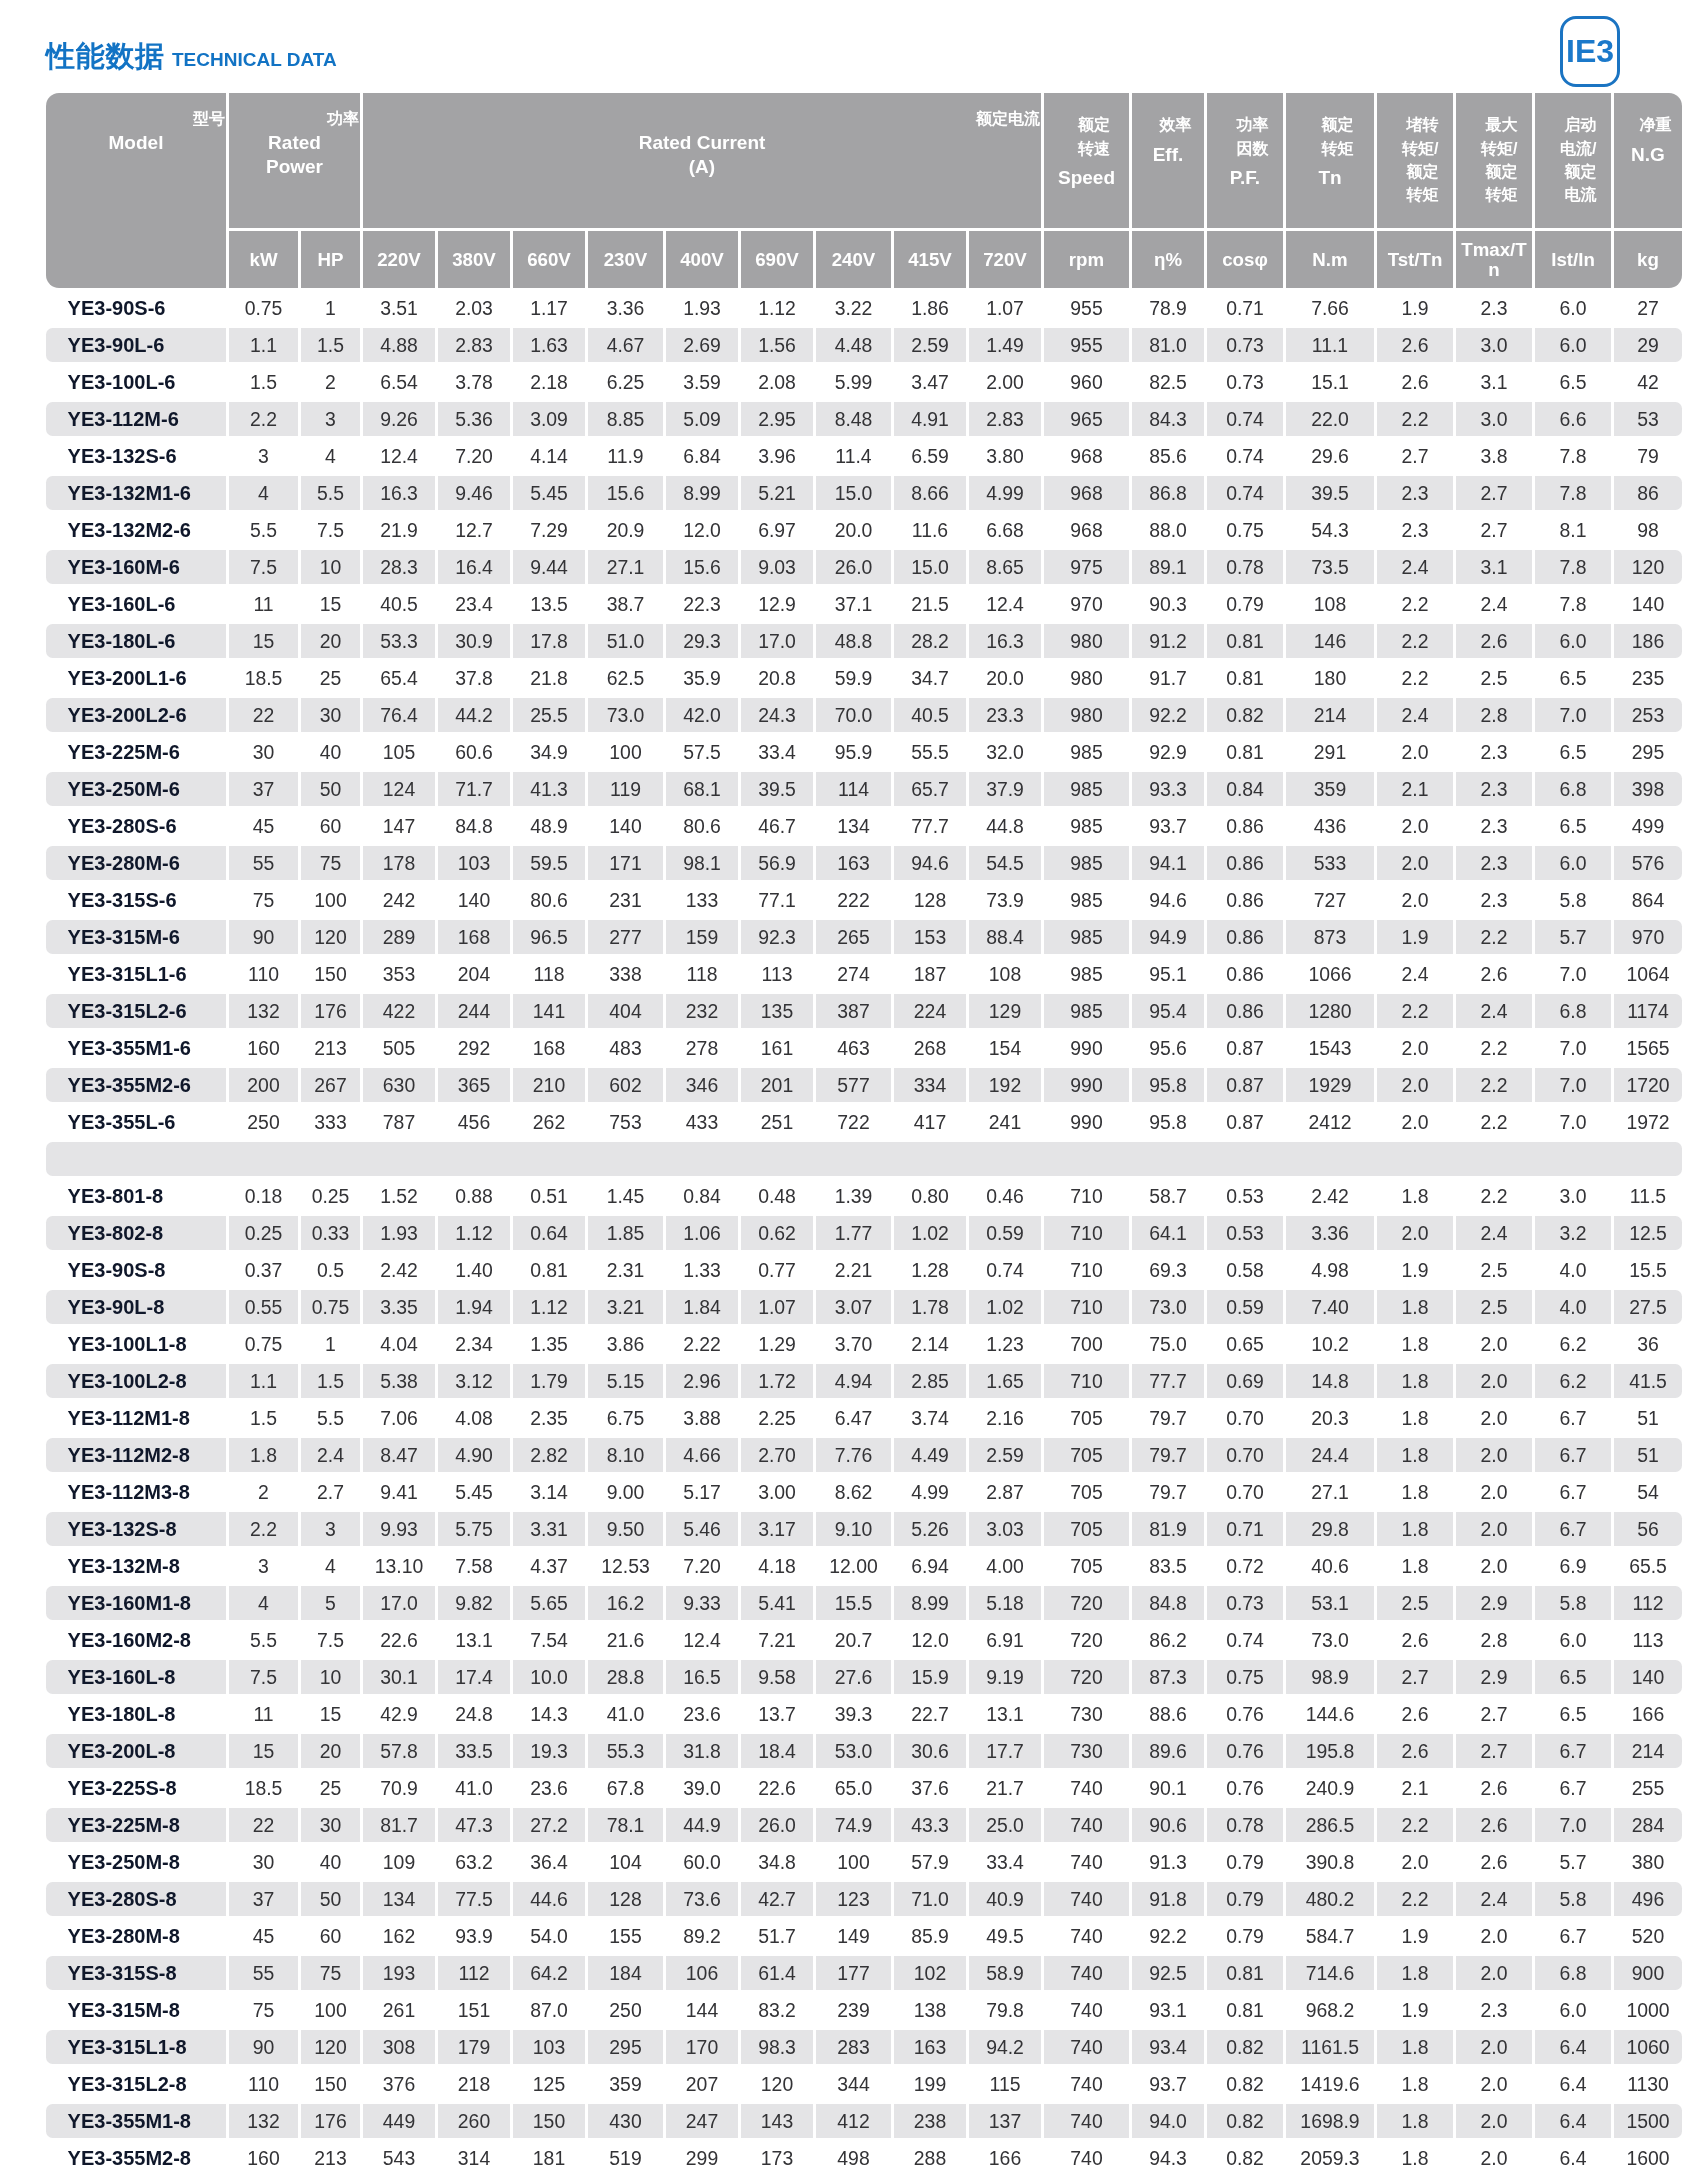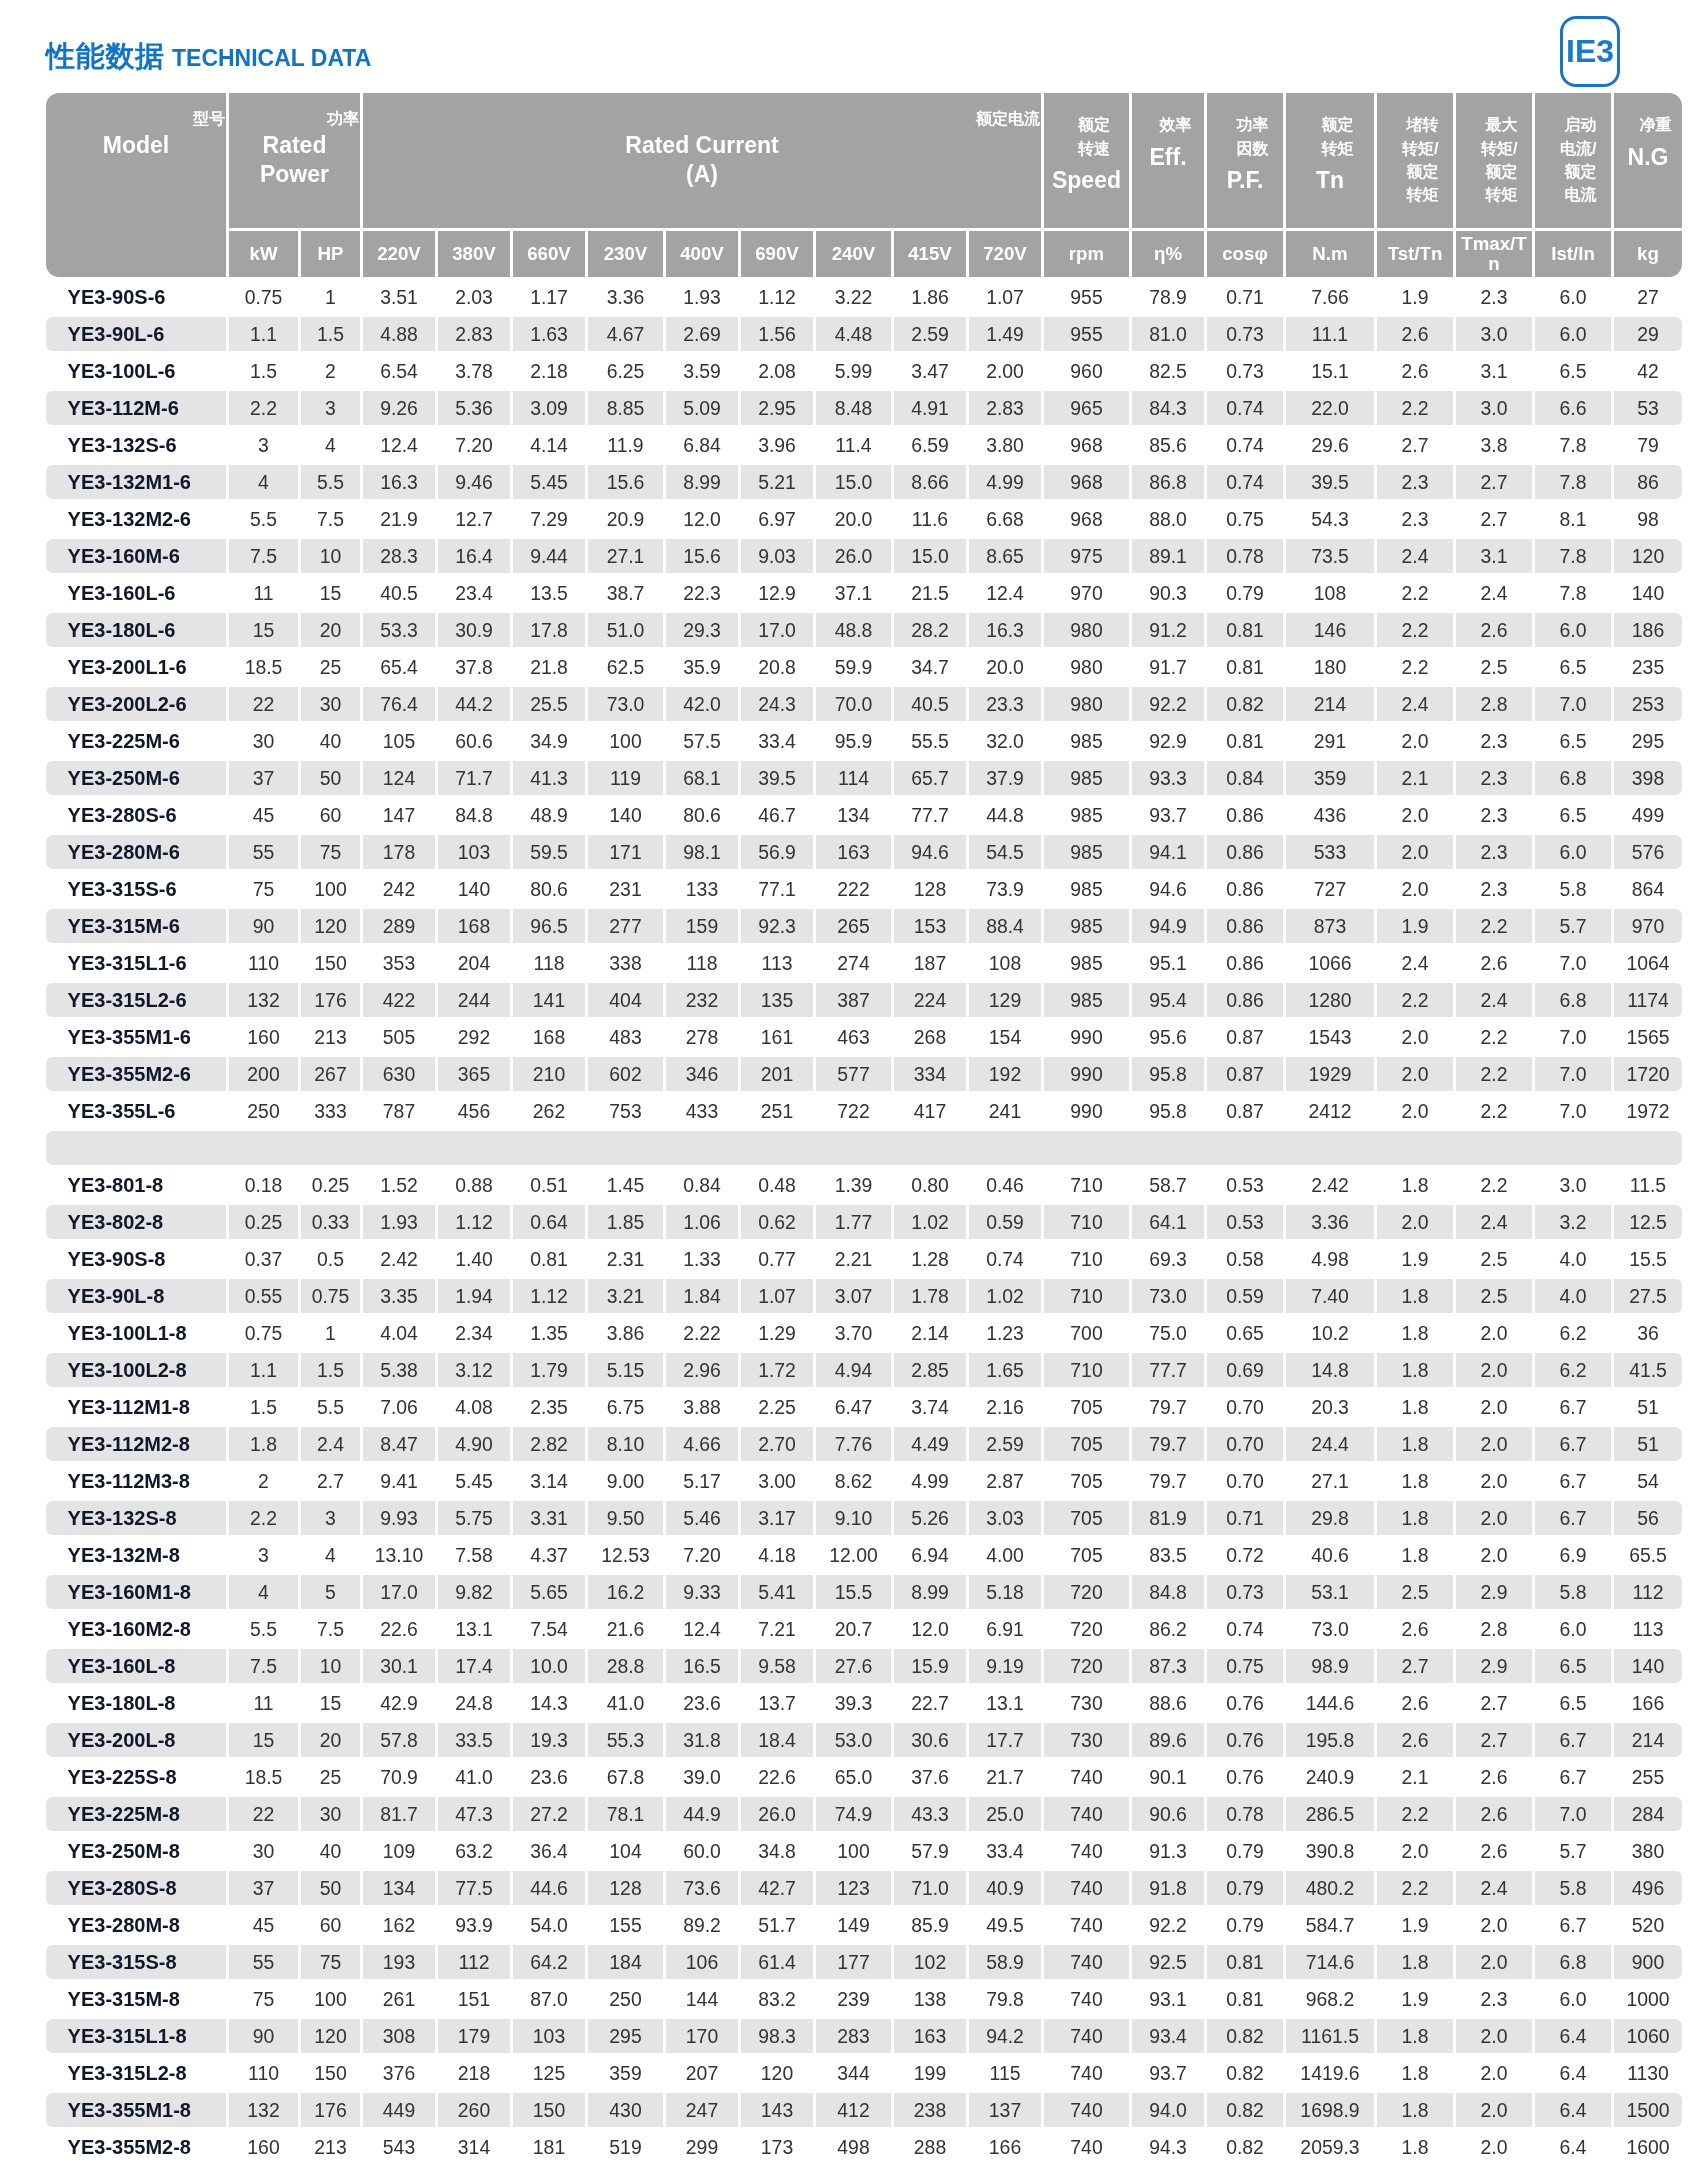--- a/index.html
+++ b/index.html
@@ -19,24 +19,24 @@
   }
   table.tech{
     margin-left:43px;border-collapse:separate;border-spacing:3.6px 3.6px;
     table-layout:fixed;
   }
   thead th{
     background:#a3a3a5;color:#ffffff;font-weight:bold;
     vertical-align:top;padding-top:14.4px;box-sizing:border-box;
   }
   thead tr.labels th{height:135px;}
-  thead tr.units th,thead th.unit{height:46px;padding:0;vertical-align:middle;font-size:18.7px;line-height:1.05;overflow-wrap:anywhere;}
+  thead tr.units th,thead th.unit{height:57px;padding:0;vertical-align:middle;font-size:18.7px;line-height:1.05;overflow-wrap:anywhere;}
   .zh{font-size:16px;line-height:1.45;white-space:pre-line;text-align:right;}
   .zh.narrow{max-width:47px;margin:6px auto;}
-  .en{font-size:23px;font-weight:bold;line-height:1.3;}
+  .en{font-size:19px;font-weight:bold;line-height:1.3;}
   .en.narrow{max-width:72px;margin:0 auto;}
   th.c-model{border-radius:13px 0 0 13px;vertical-align:top;}
   th.c-ng{border-radius:0 13px 0 0;}
   th.u-kg{border-radius:0 0 13px 0;}
   tbody td{
     height:32px;text-align:center;font-size:19.4px;color:#333336;
     overflow:hidden;white-space:nowrap;
   }
   tbody td.model{
     text-align:left;padding-left:21.6px;font-weight:bold;font-size:20px;color:#0f172a;

